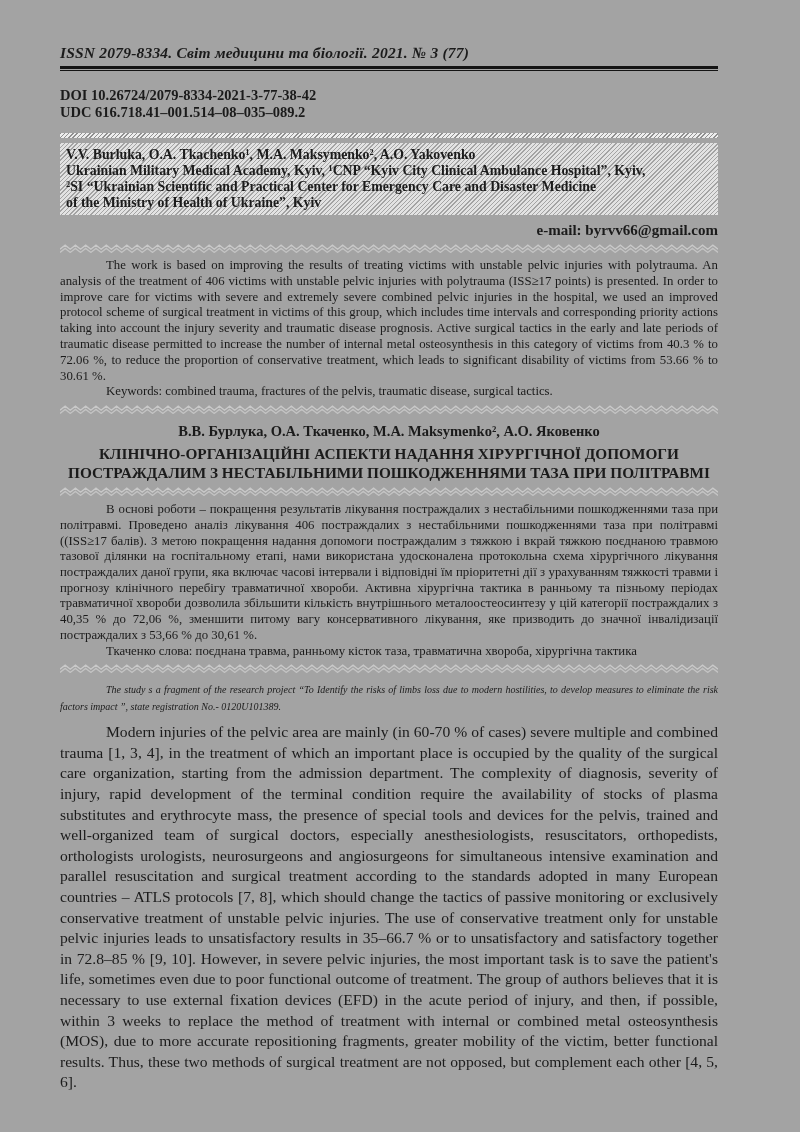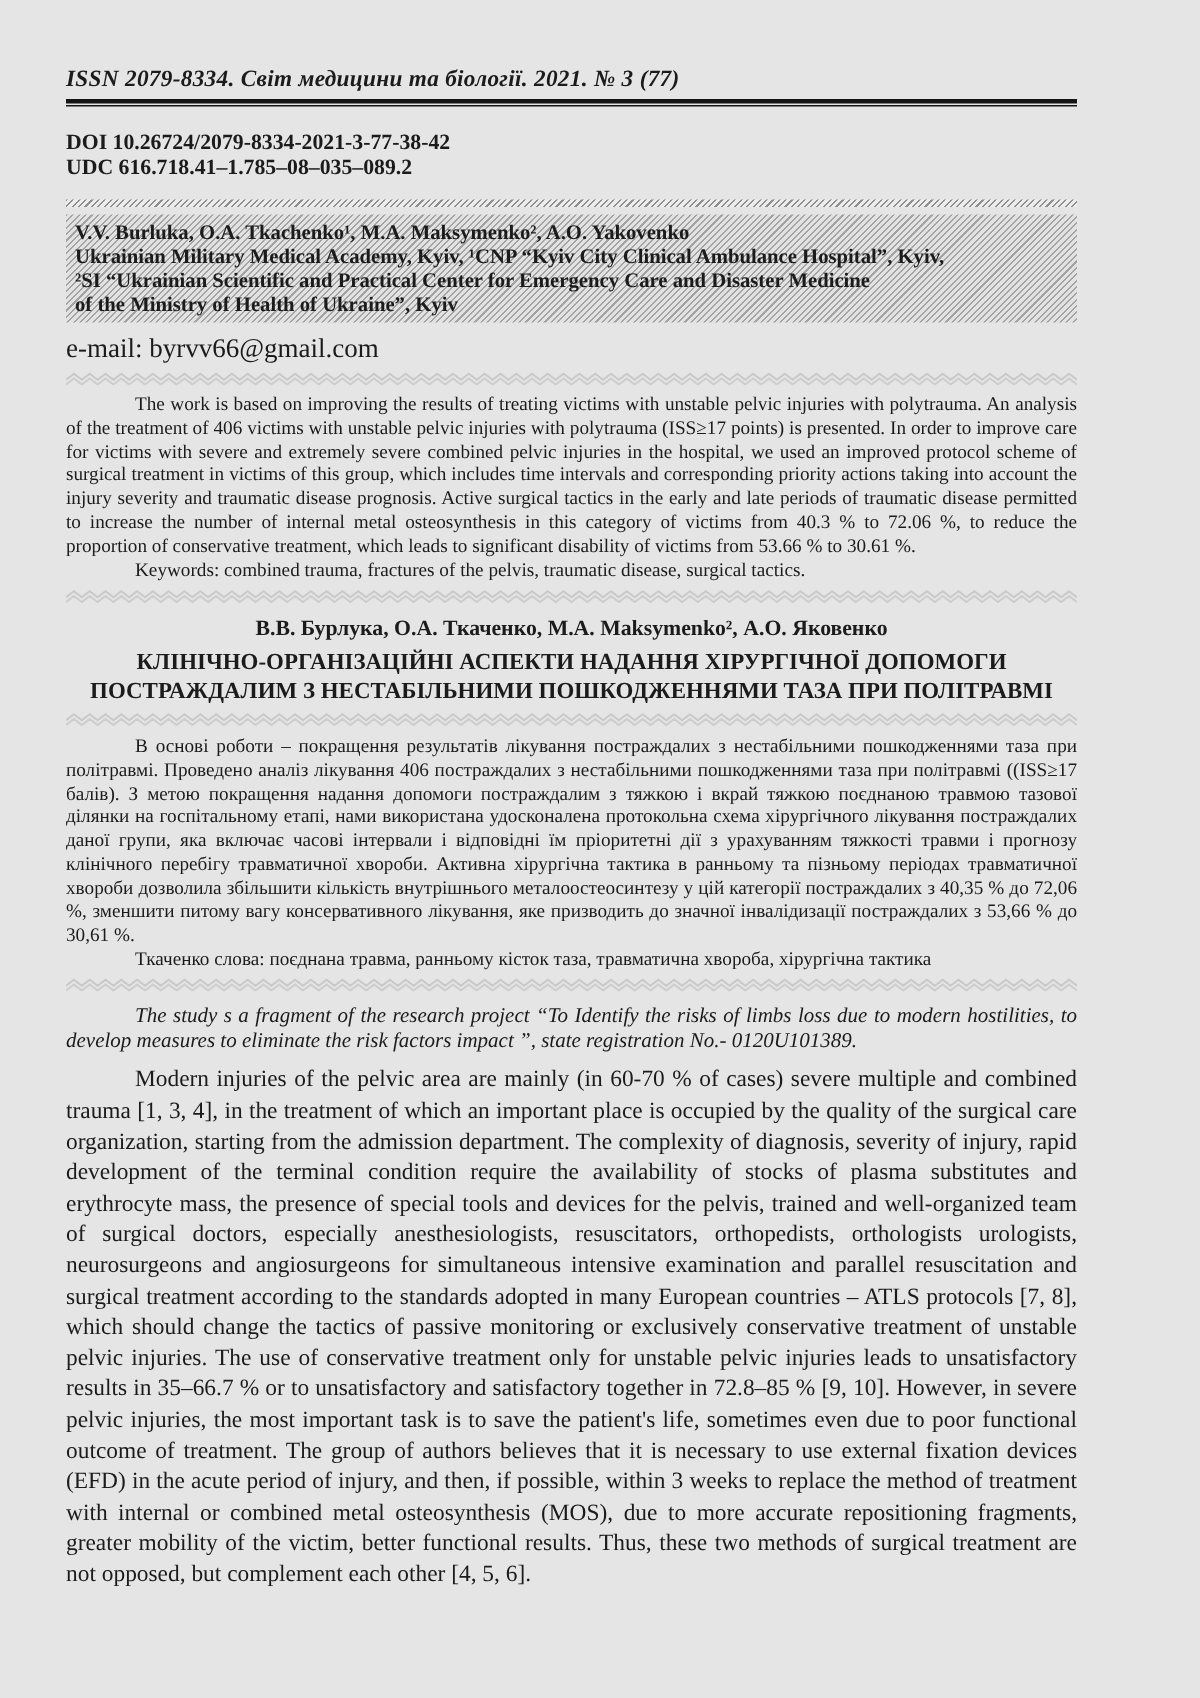--- a/index.html
+++ b/index.html
@@ -1,70 +1,70 @@
 <!DOCTYPE html>
 <html><head>
 <meta charset="utf-8">
 <style>
   html,body { margin:0; padding:0; background:#ffffff; }
   .page {
     width:800px; height:1132px; box-sizing:border-box; position:relative;
-    background:#e5e5e5; color:#1b1b1b; overflow:hidden;
+    background:#a3a3a3; color:#1b1b1b; overflow:hidden;
     font-family:"Liberation Serif", serif;
-    padding:44px 82px 0 44px;
+    padding:44px 82px 0 60px;
   }
   
   .journal-header { font-size:15.5px; font-weight:bold; font-style:italic; padding-bottom:4px; letter-spacing:.2px; }
   .rule-thick { height:2.5px; background:#141414; }
   .rule-thin  { height:1px;  background:#141414; margin-top:1.5px; }
 
   .doi-block { margin-top:16px; font-weight:bold; font-size:14.5px; line-height:17px; }
 
   .hatch-strip {
     margin-top:12px; height:5px;
     background:repeating-linear-gradient(135deg,#8f8f8f 0 1px,#ededed 1px 3px);
   }
   .authors-box {
     margin-top:5px; padding:4px 6px; 
     font-weight:bold; font-size:13.8px; line-height:16px;
     background:repeating-linear-gradient(135deg,#a3a3a3 0 1px,#e2e2e2 1px 3px);
   }
 
   .title-en { margin-top:9px; text-align:center; font-weight:bold; font-size:16px; line-height:17.5px; }
-  .email-line { margin-top:7px; font-size:18px; }
+  .email-line { margin-top:7px; text-align:right; font-size:15px;font-weight:bold; }
 
   .zigzag { display:block; margin-top:5px; width:100%; height:9px; }
 
   .abstract-en { margin-top:5px; font-size:12.8px; line-height:15.8px; text-align:justify; }
   .abstract-en p, .abstract-ua p, .kw-line { margin:0; text-indent:46px; }
   .kw-label { font-weight:normal; }
 
   .authors-ua { margin-top:9px; text-align:center; font-weight:bold; font-size:14.5px; line-height:17px; }
   .title-ua  { margin-top:5px; text-align:center; font-weight:bold; font-size:15.3px; line-height:18.5px; }
 
   .abstract-ua { margin-top:6px; font-size:12.8px; line-height:15.7px; text-align:justify; }
 
-  .research-note { margin-top:9px; font-style:italic; font-size:14px; line-height:16.5px; text-align:justify; }
+  .research-note { margin-top:9px; font-style:italic; font-size:10px; line-height:16.5px; text-align:justify; }
   .research-note p { margin:0; text-indent:46px; }
 
   .body-text { margin-top:7px; font-size:15.6px; line-height:20.6px; text-align:justify; }
   .body-text p { margin:0; text-indent:46px; }
 </style>
 </head>
 <body>
 
 <div class="page">
 
   <div class="journal-header">ISSN 2079-8334. Світ медицини та біології. 2021. № 3 (77)</div>
   <div class="rule-thick"></div>
   <div class="rule-thin"></div>
 
   <div class="doi-block">
     <div>DOI 10.26724/2079-8334-2021-3-77-38-42</div>
-    <div>UDC 616.718.41–1.785–08–035–089.2</div>
+    <div>UDC 616.718.41–001.514–08–035–089.2</div>
   </div>
 
   <div class="hatch-strip"></div>
 
   <div class="authors-box">
     <div>V.V. Burluka, O.A. Tkachenko¹, M.A. Maksymenko², A.O. Yakovenko</div>
     <div>Ukrainian Military Medical Academy, Kyiv, ¹CNP “Kyiv City Clinical Ambulance Hospital”, Kyiv,</div>
     <div>²SI “Ukrainian Scientific and Practical Center for Emergency Care and Disaster Medicine</div>
     <div>of the Ministry of Health of Ukraine”, Kyiv</div>
   </div>

